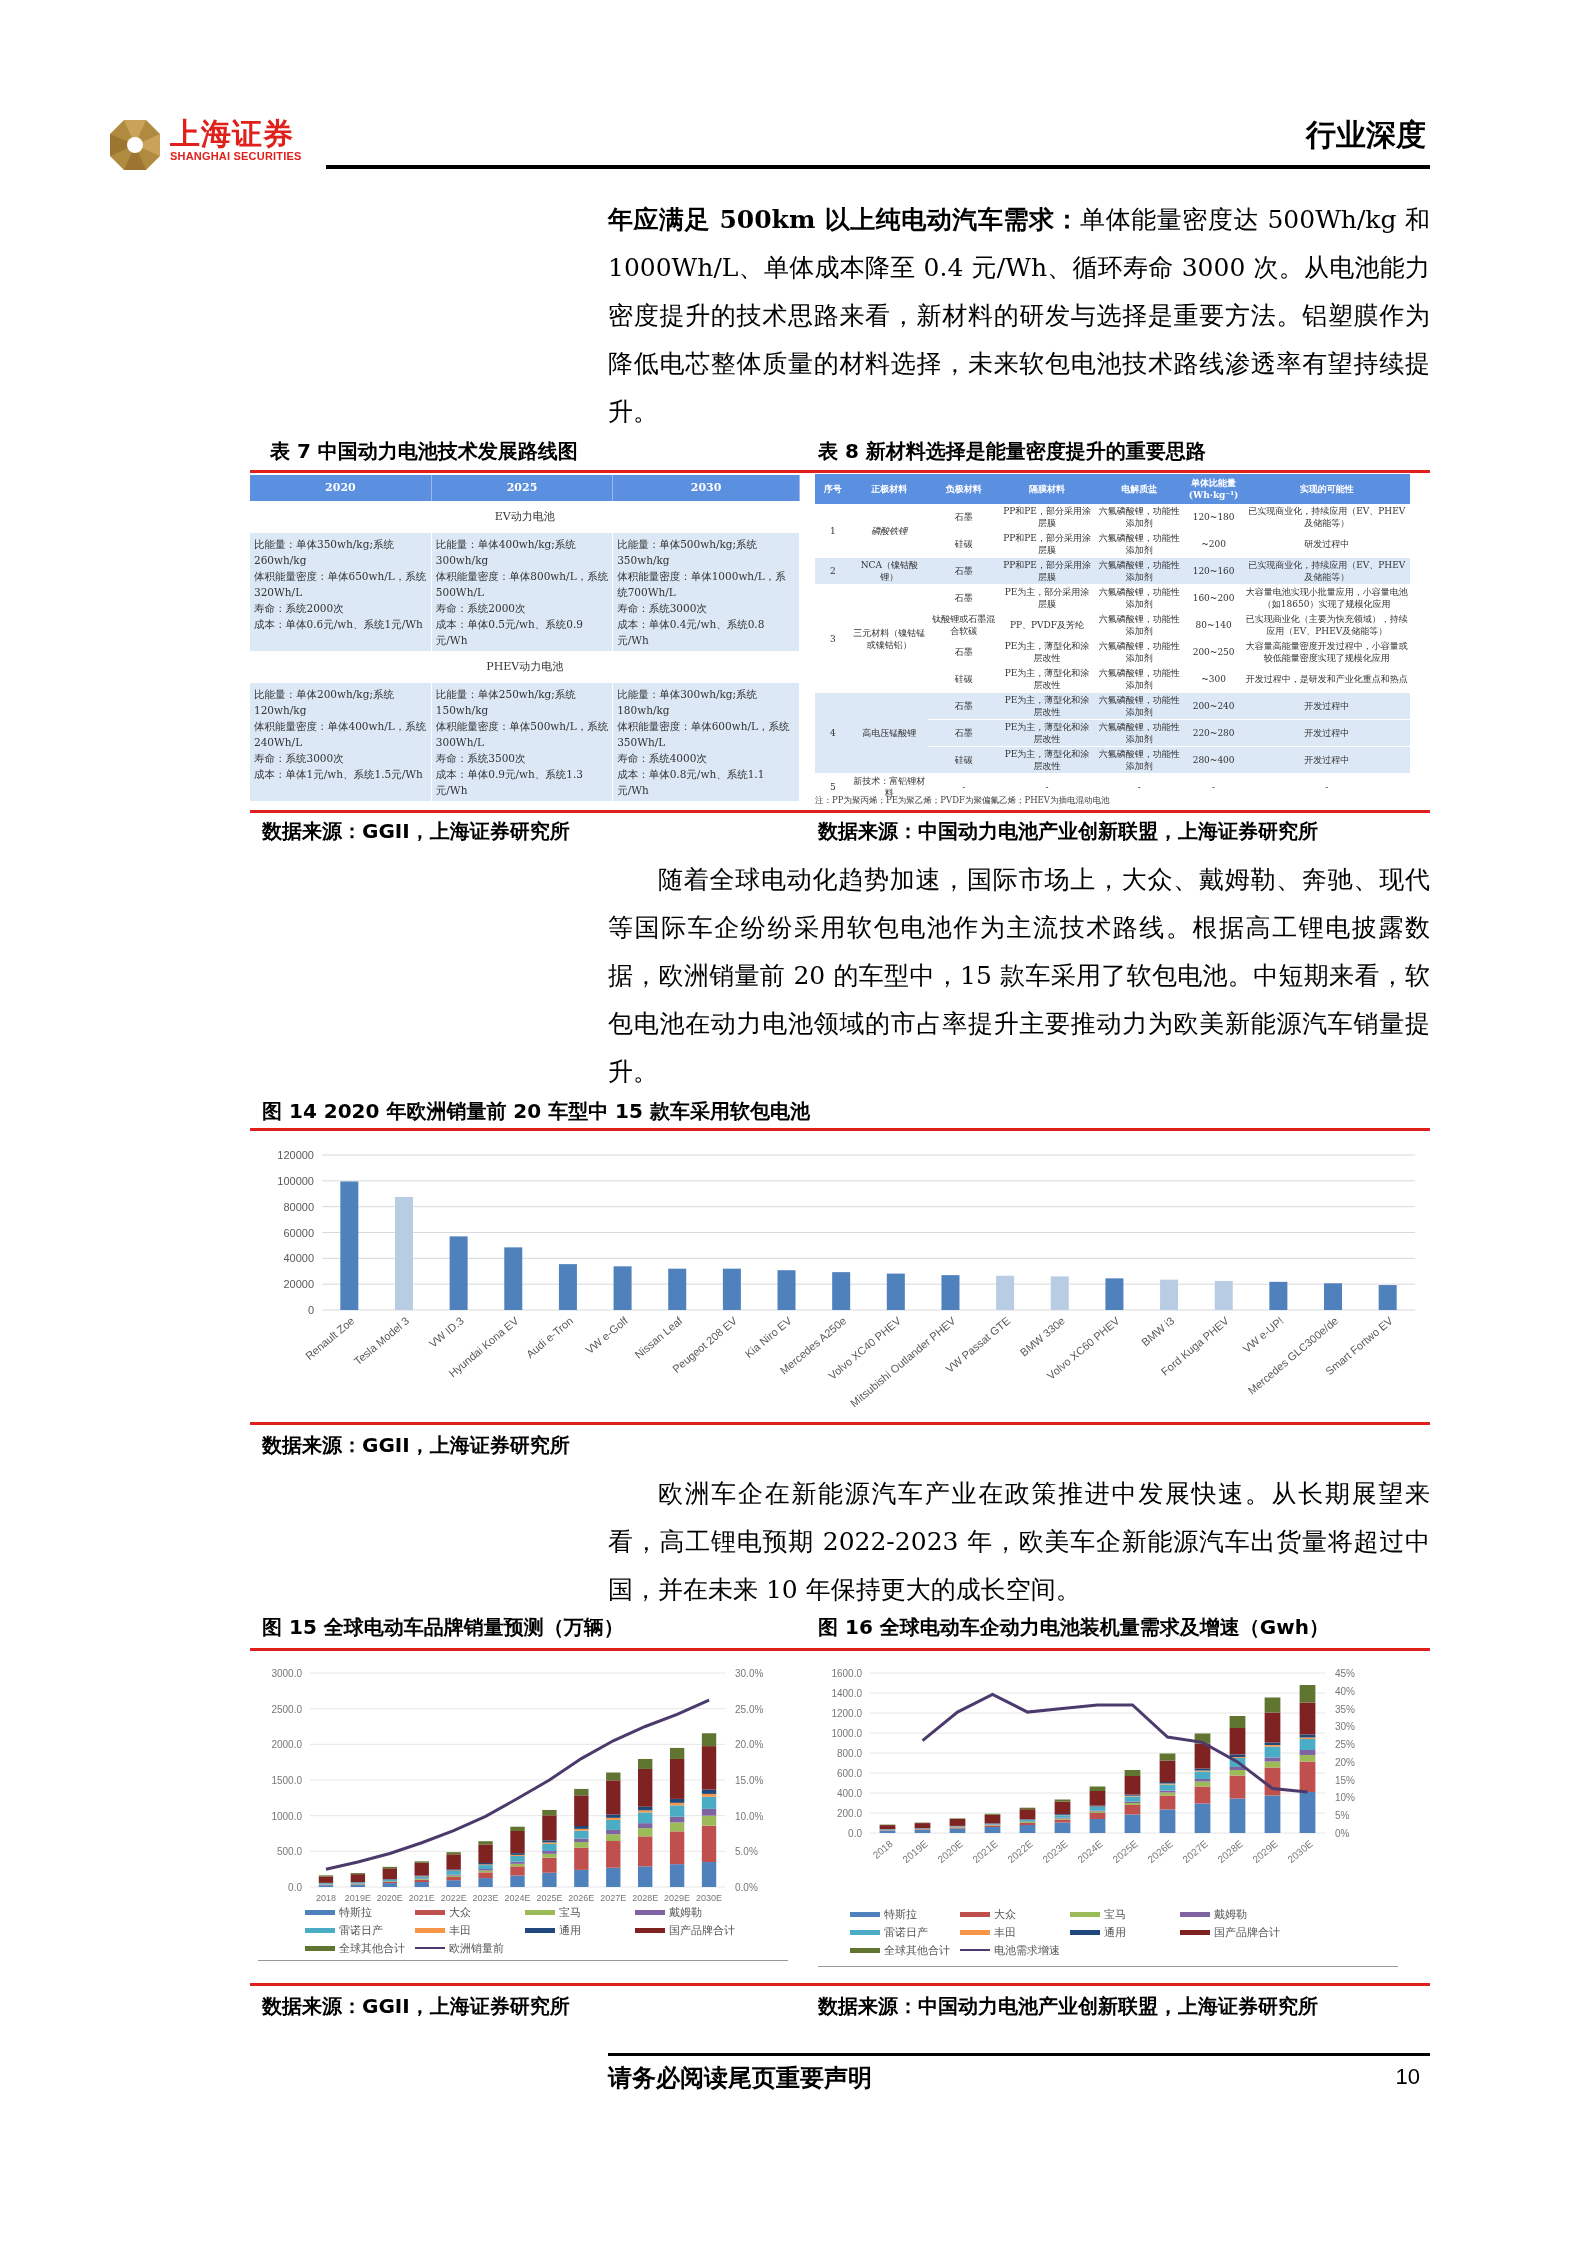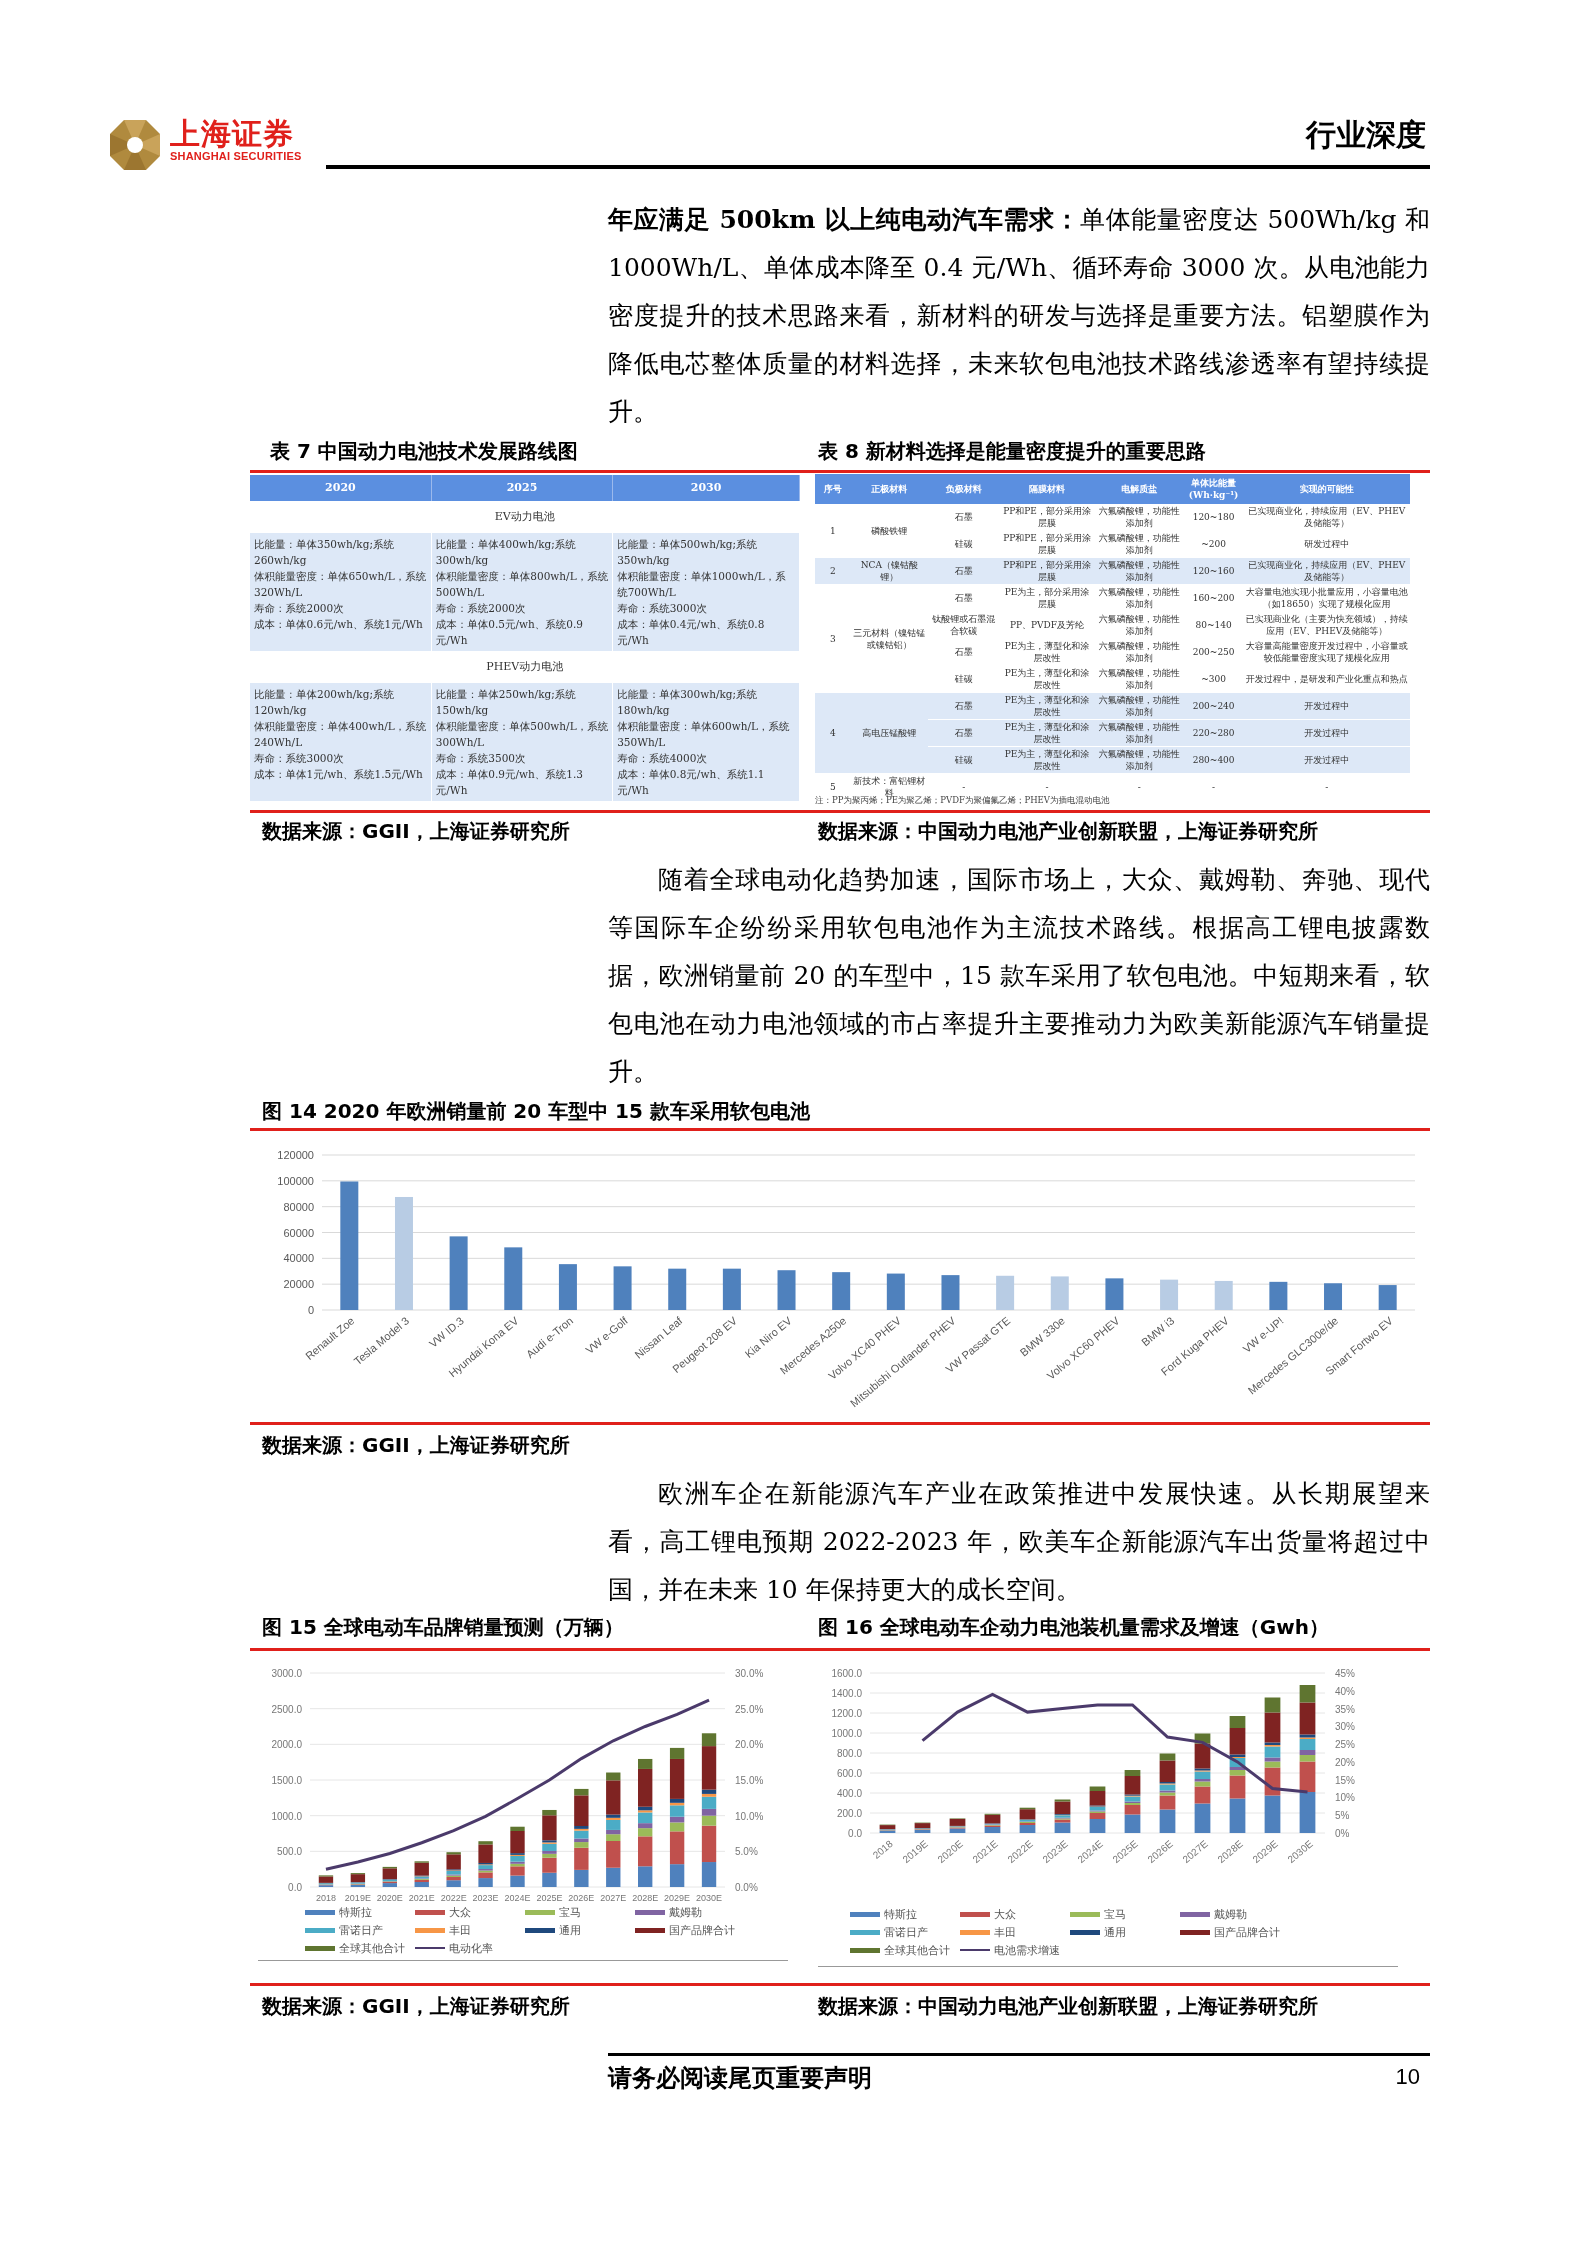--- a/index.html
+++ b/index.html
@@ -122,21 +122,21 @@
       <th style="width:12%;">负极材料</th>
       <th style="width:16%;">隔膜材料</th>
       <th style="width:15%;">电解质盐</th>
       <th style="width:10%;">单体比能量(Wh·kg⁻¹)</th>
       <th>实现的可能性</th>
     </tr>
   </thead>
   <tbody id="t8-body">
       <tr>
         <td rowspan="2" style="height: 26px;">1</td>
-        <td rowspan="2" style="height: 26px;">磷酸铁锂</td>
+        <td rowspan="2" style="height: 26px; font-style: italic;">磷酸铁锂</td>
         <td style="height: 26px;">石墨</td>
         <td style="height: 26px;">PP和PE，部分采用涂层膜</td>
         <td style="height: 26px;">六氟磷酸锂，功能性添加剂</td>
         <td style="height: 26px;">120~180</td>
         <td style="height: 26px;">已实现商业化，持续应用（EV、PHEV及储能等）</td>
       </tr>
       <tr>
         <td style="height: 26px;">硅碳</td>
         <td style="height: 26px;">PP和PE，部分采用涂层膜</td>
         <td style="height: 26px;">六氟磷酸锂，功能性添加剂</td>
@@ -477,21 +477,21 @@
     <div class="legend-item">
       <span class="legend-swatch" style="background: rgb(127, 35, 34);"></span>
       <span>国产品牌合计</span>
     </div>
     <div class="legend-item">
       <span class="legend-swatch" style="background: rgb(95, 117, 48);"></span>
       <span>全球其他合计</span>
     </div>
     <div class="legend-item">
       <span class="legend-swatch" style="background: rgb(75, 58, 107); height: 2px;"></span>
-      <span>电动化率</span>
+      <span>欧洲销量前</span>
     </div>
   </div>
 <div class="abs" style="left:258px; top:1960px; width:530px; height:1px; background:#999;"></div>
 
 <svg class="abs" id="fig16" style="left:815px; top:1655px;" width="580" height="225">
     <line x1="55" x2="510" y1="178" y2="178" stroke="#e6e6e6"></line>
     <text x="47" y="182" text-anchor="end" font-size="10" fill="#777">0.0</text>
     <line x1="55" x2="510" y1="158" y2="158" stroke="#e6e6e6"></line>
     <text x="47" y="162" text-anchor="end" font-size="10" fill="#777">200.0</text>
     <line x1="55" x2="510" y1="138" y2="138" stroke="#e6e6e6"></line>

